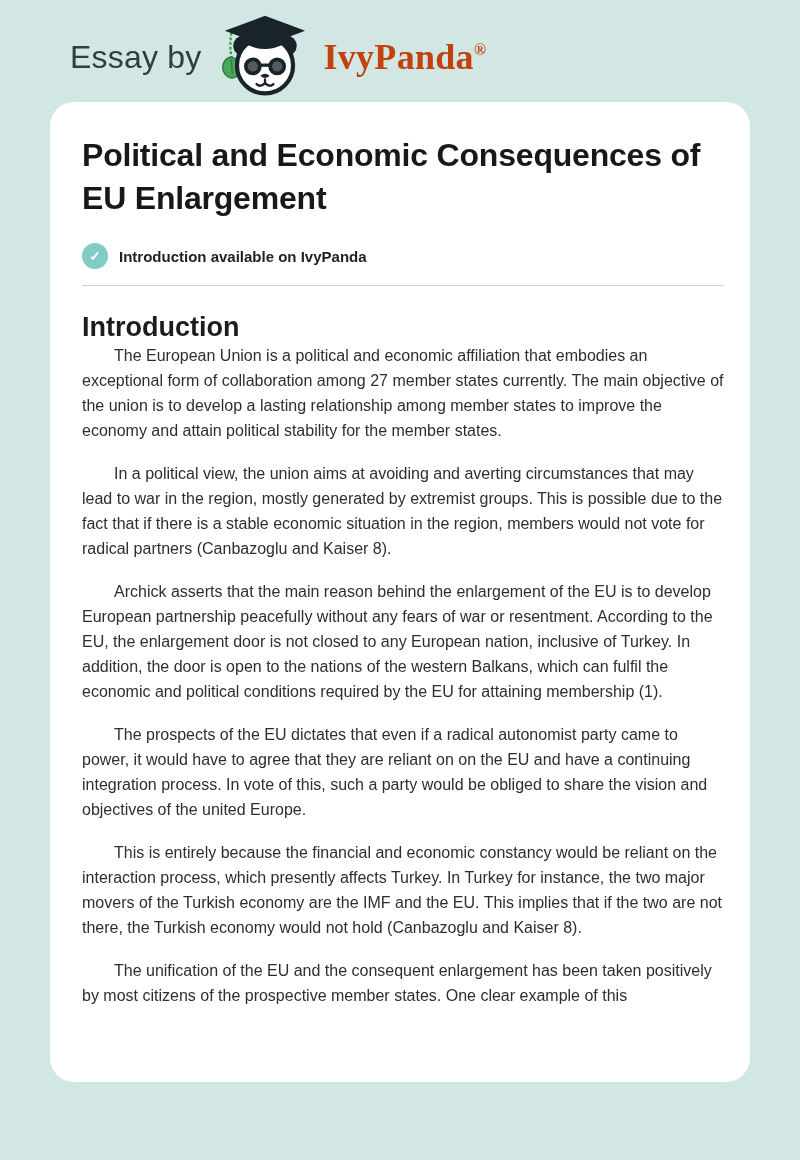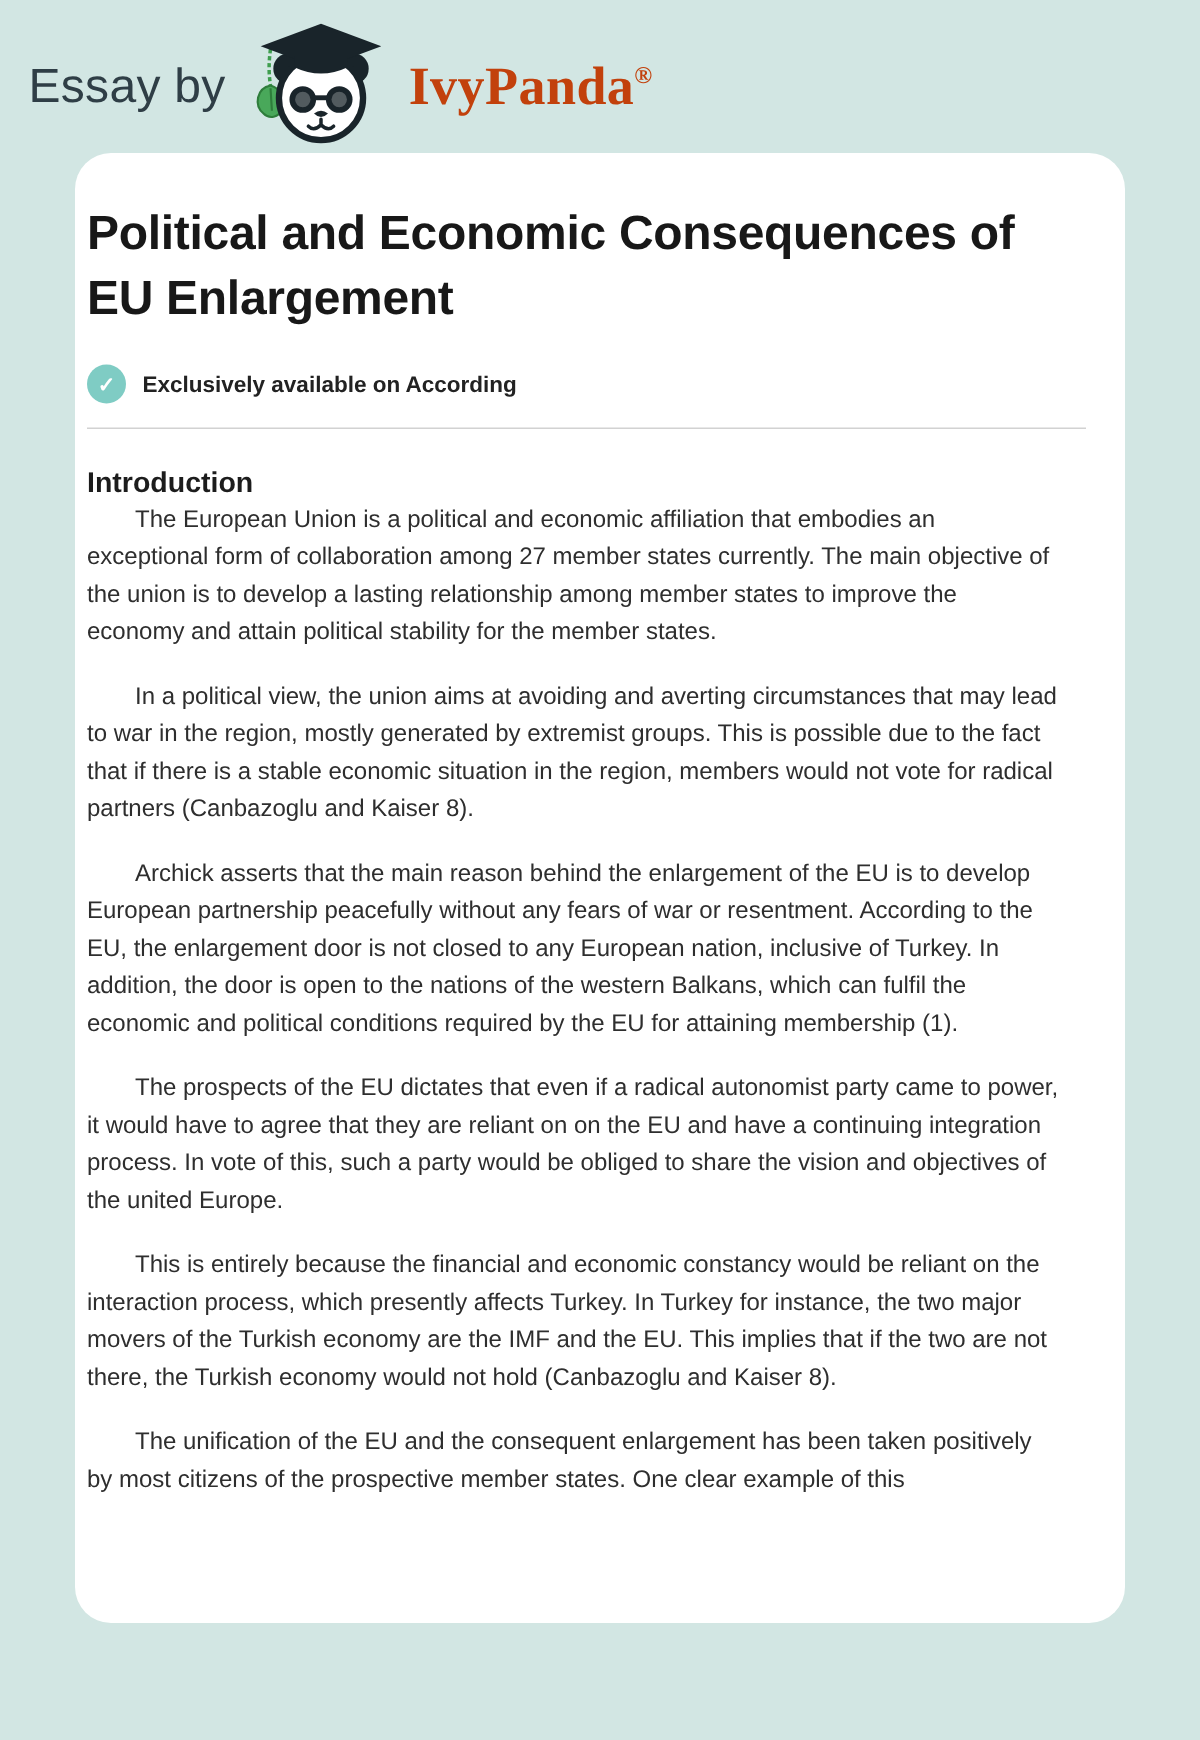--- a/index.html
+++ b/index.html
@@ -9,21 +9,21 @@
   body {
     width: 800px;
     height: 1160px;
     background: #d2e6e3;
     font-family: "Liberation Sans", sans-serif;
     overflow: hidden;
   }
   .page-header {
     display: flex;
     align-items: center;
-    padding: 28px 0 6px 19px;
+    padding: 28px 0 6px 70px;
     height: 92px;
     box-sizing: border-box;
   }
   .essay-by {
     font-size: 32px;
     color: #2f3e46;
     letter-spacing: 0.2px;
   }
   .logo {
     margin: 0 10px 0 16px;
@@ -42,21 +42,21 @@
     font-size: 16px;
     vertical-align: 14px;
   }
   .card {
     background: #ffffff;
     width: 700px;
     height: 980px;
     margin: 10px auto 0 50px;
     border-radius: 24px;
     box-sizing: border-box;
-    padding: 32px 26px 40px 8px;
+    padding: 32px 26px 40px 32px;
     overflow: hidden;
   }
   .doc-title {
     margin: 0;
     max-width: 660px;
     font-size: 32px;
     line-height: 1.33;
     font-weight: bold;
     color: #181818;
     letter-spacing: -0.2px;
@@ -85,21 +85,21 @@
     font-weight: bold;
     color: #222222;
   }
   .divider {
     border: none;
     border-top: 1px solid #d2d2d2;
     margin: 16px 0 0 0;
   }
   .section-heading {
     margin: 26px 0 0 0;
-    font-size: 19px;
+    font-size: 27px;
     font-weight: bold;
     color: #1c1c1c;
   }
   .body-copy {
   }
   .body-copy p {
     margin: 0 0 18px 0;
     max-width: 648px;
     font-size: 16px;
     line-height: 25px;
@@ -139,21 +139,21 @@
     </svg>
   </span>
   <span class="brand"><span>IvyPanda</span><span class="reg">®</span></span>
 </header>
 
 <main class="card">
   <h1 class="doc-title">Political and Economic Consequences of EU Enlargement</h1>
 
   <div class="badge-row">
     <span class="badge-circle">✓</span>
-    <span class="badge-label">Exclusively available on According</span>
+    <span class="badge-label">Introduction available on IvyPanda</span>
   </div>
 
   <hr class="divider">
 
   <h2 class="section-heading">Introduction</h2>
 
   <div class="body-copy">
     <p>The European Union is a political and economic affiliation that embodies an exceptional form of collaboration among 27 member states currently. The main objective of the union is to develop a lasting relationship among member states to improve the economy and attain political stability for the member states.</p>
     <p>In a political view, the union aims at avoiding and averting circumstances that may lead to war in the region, mostly generated by extremist groups. This is possible due to the fact that if there is a stable economic situation in the region, members would not vote for radical partners (Canbazoglu and Kaiser 8).</p>
     <p>Archick asserts that the main reason behind the enlargement of the EU is to develop European partnership peacefully without any fears of war or resentment. According to the EU, the enlargement door is not closed to any European nation, inclusive of Turkey. In addition, the door is open to the nations of the western Balkans, which can fulfil the economic and political conditions required by the EU for attaining membership (1).</p>

